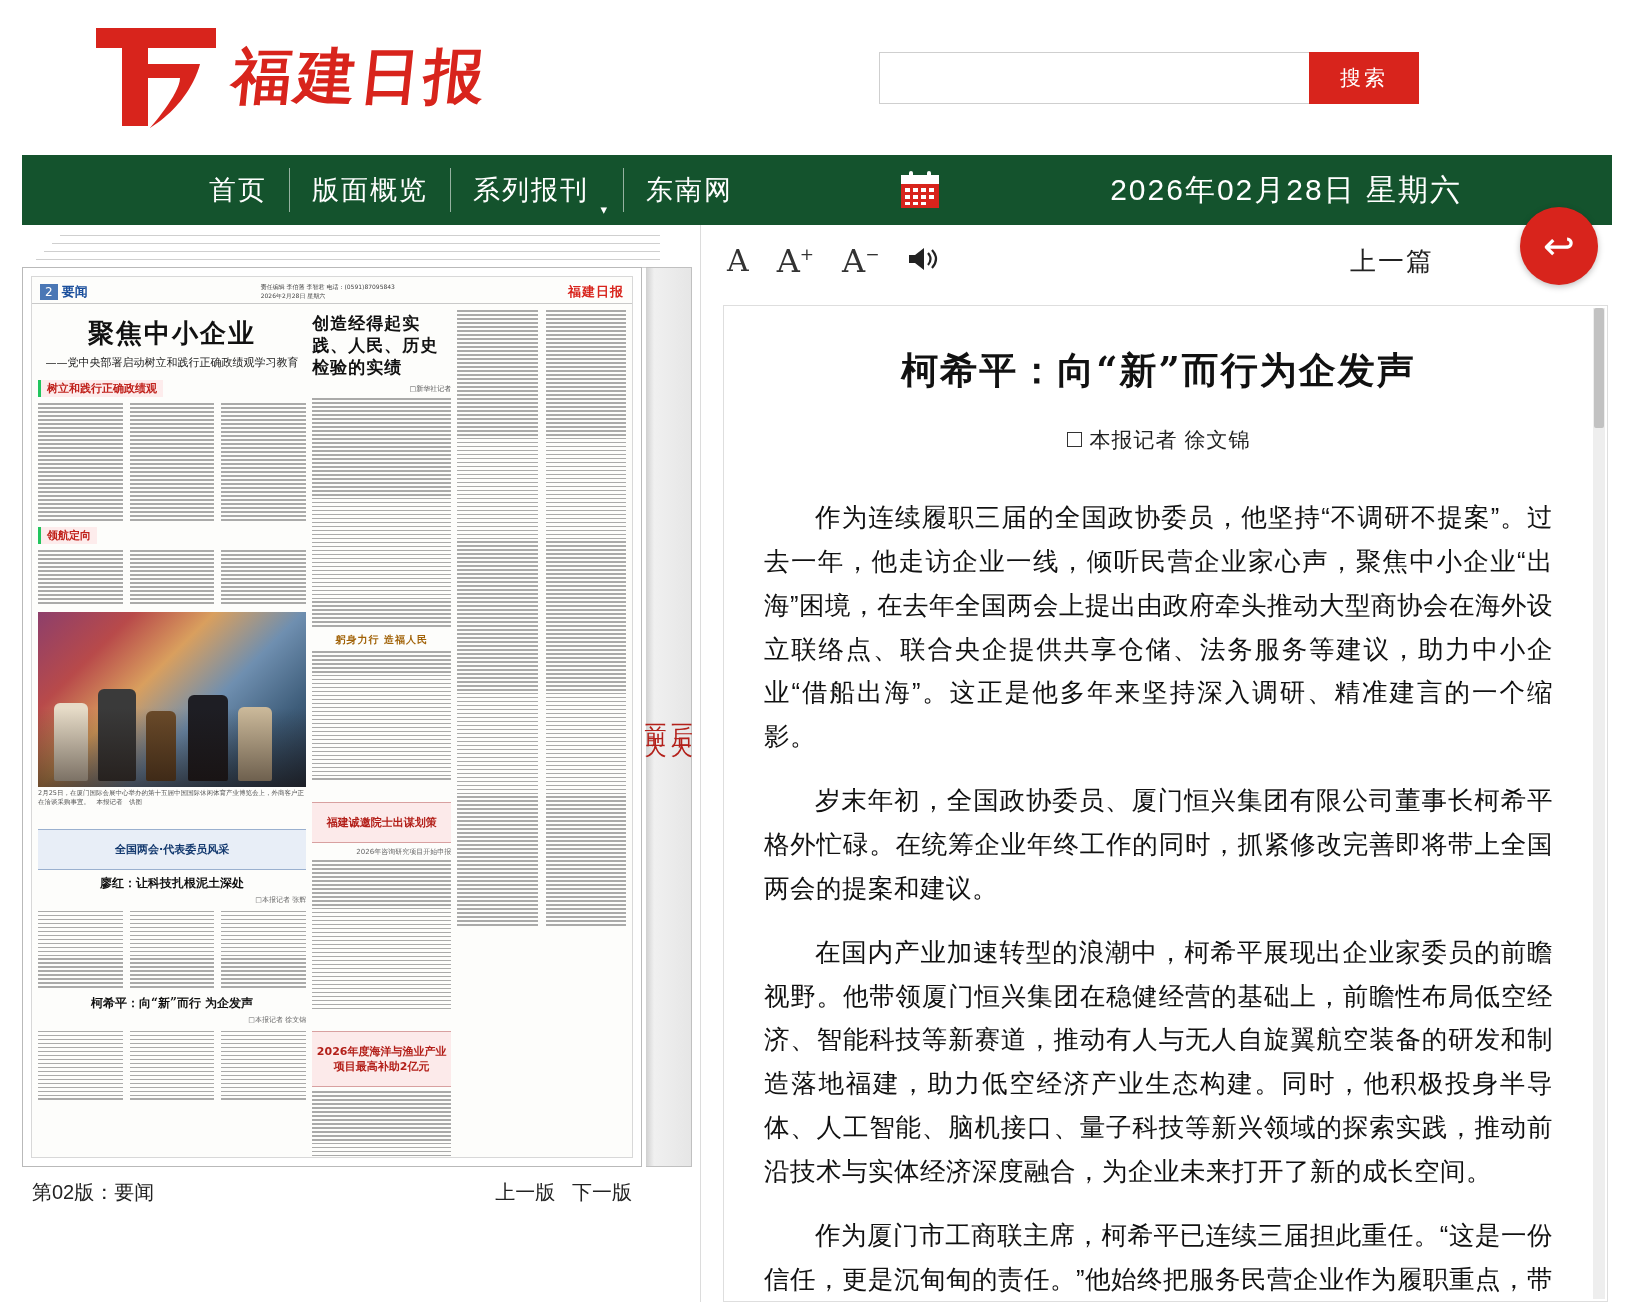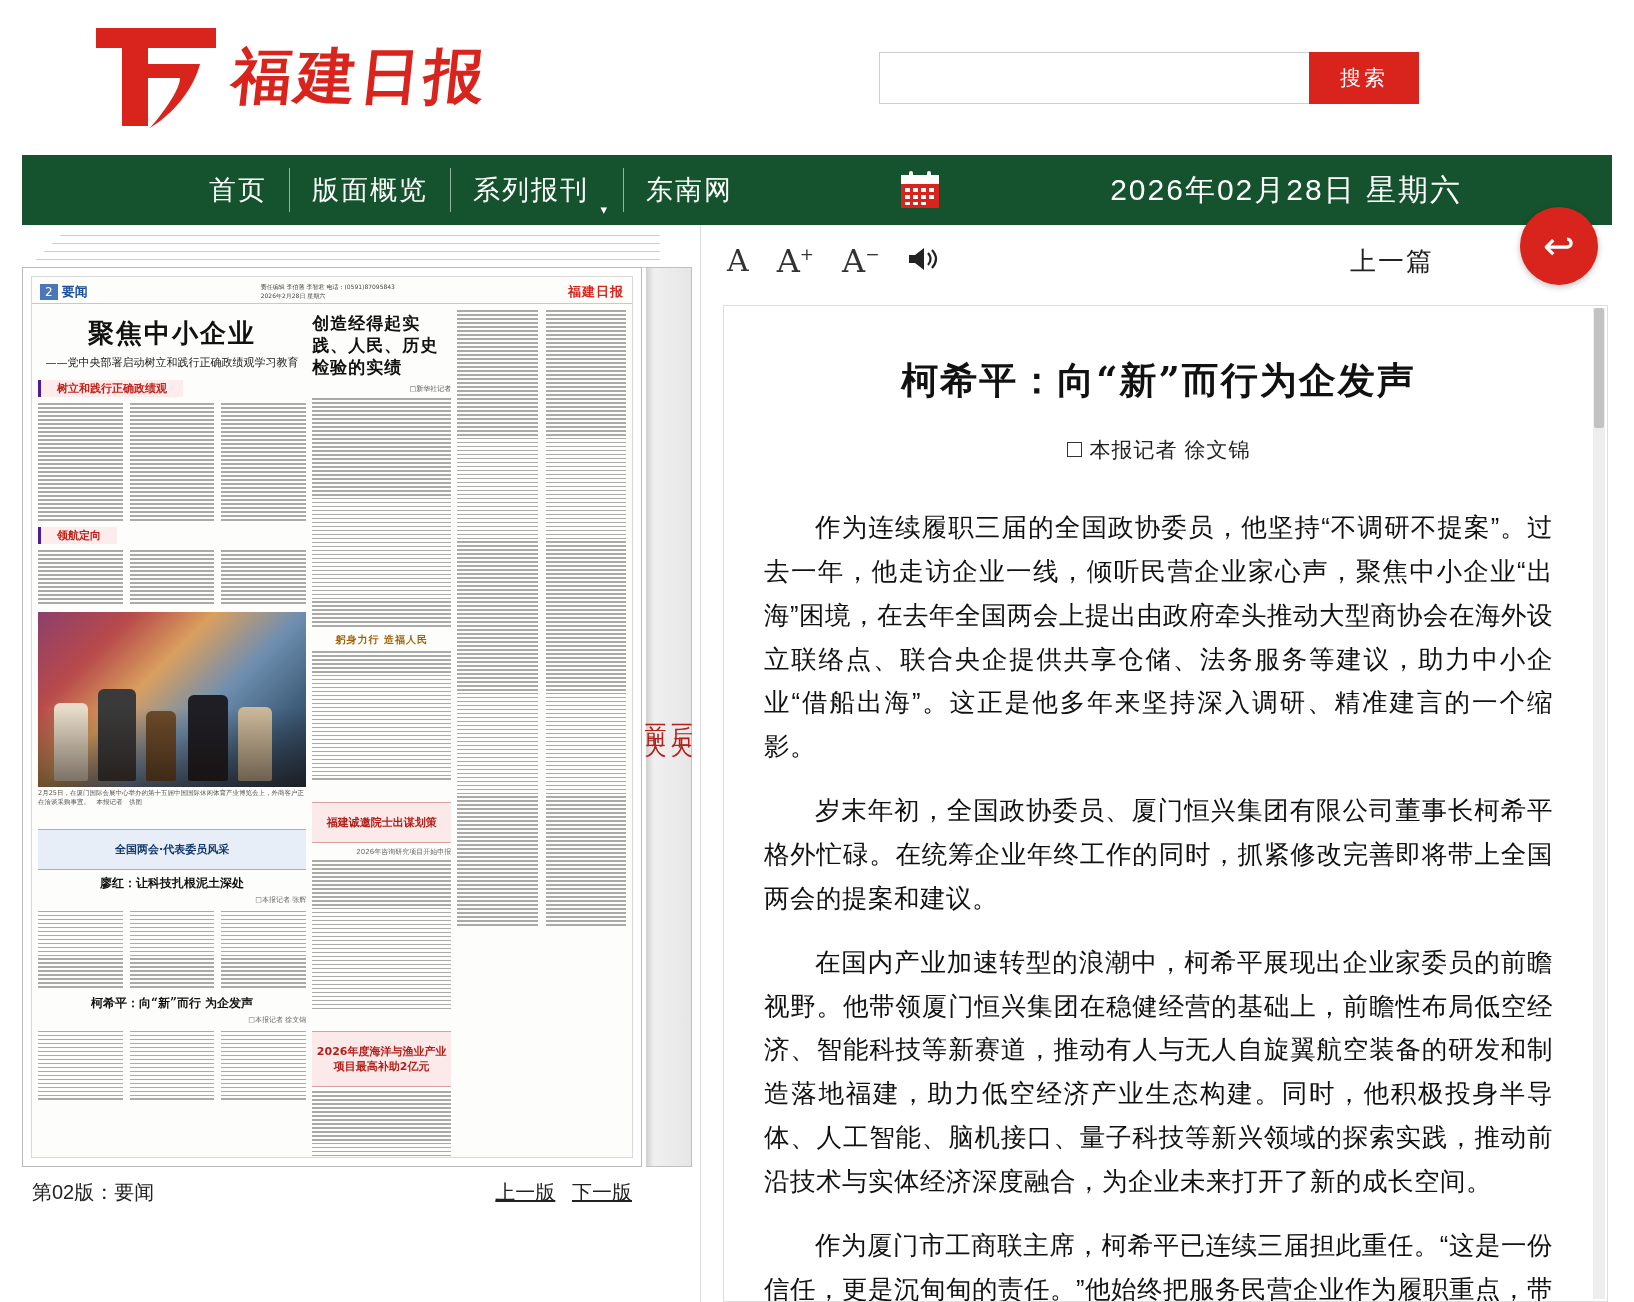--- a/index.html
+++ b/index.html
@@ -216,24 +216,24 @@
     margin: 4px 0 6px;
     letter-spacing: 1px;
   }
   .np-byline {
     font-size: 7px; color: #555; text-align: right; margin: 2px 0 4px;
   }
   .np-redhead {
     display: inline-block;
     background: #fdecec;
     color: #c0221c;
-    border-left: 3px solid #4c1d95;
+    border-left: 3px solid #22c55e;
     font-size: 11px;
     font-weight: 700;
-    padding: 1px 16px;
+    padding: 1px 6px;
     margin: 4px 0;
   }
   .np-boxhead {
     text-align: center;
     font-family: "DejaVu Serif", serif;
     font-weight: 700;
     font-size: 10px;
     color: #a16207;
     margin: 6px 0 4px;
     letter-spacing: 1px;
@@ -334,21 +334,21 @@
     position: absolute;
     left: 22px; top: 950px;
     width: 620px;
     display: flex;
     justify-content: space-between;
     align-items: center;
     font-size: 20px;
     color: #222;
     padding: 4px 10px;
   }
-  .left-footer .right span { cursor: pointer; text-decoration: underline; }
+  .left-footer .right span { cursor: pointer; }
 
   
   .right-pane {
     flex: 1;
     border-left: 1px solid #dcdcdc;
     position: relative;
     background: #fff;
   }
   .tools {
     height: 72px;
@@ -406,21 +406,21 @@
     padding: 34px 40px 20px 40px;
     overflow: hidden;
   }
   .art-title {
     text-align: center;
     font-family: "DejaVu Serif", serif;
     font-size: 37px;
     font-weight: 700;
     color: #111;
     letter-spacing: 2px;
-    margin: 16px 0 30px;
+    margin: 6px 0 30px;
   }
   .art-byline {
     text-align: center;
     font-size: 21px;
     color: #222;
     margin-bottom: 42px;
     letter-spacing: 1px;
   }
   .art-byline .box {
     display: inline-block;

